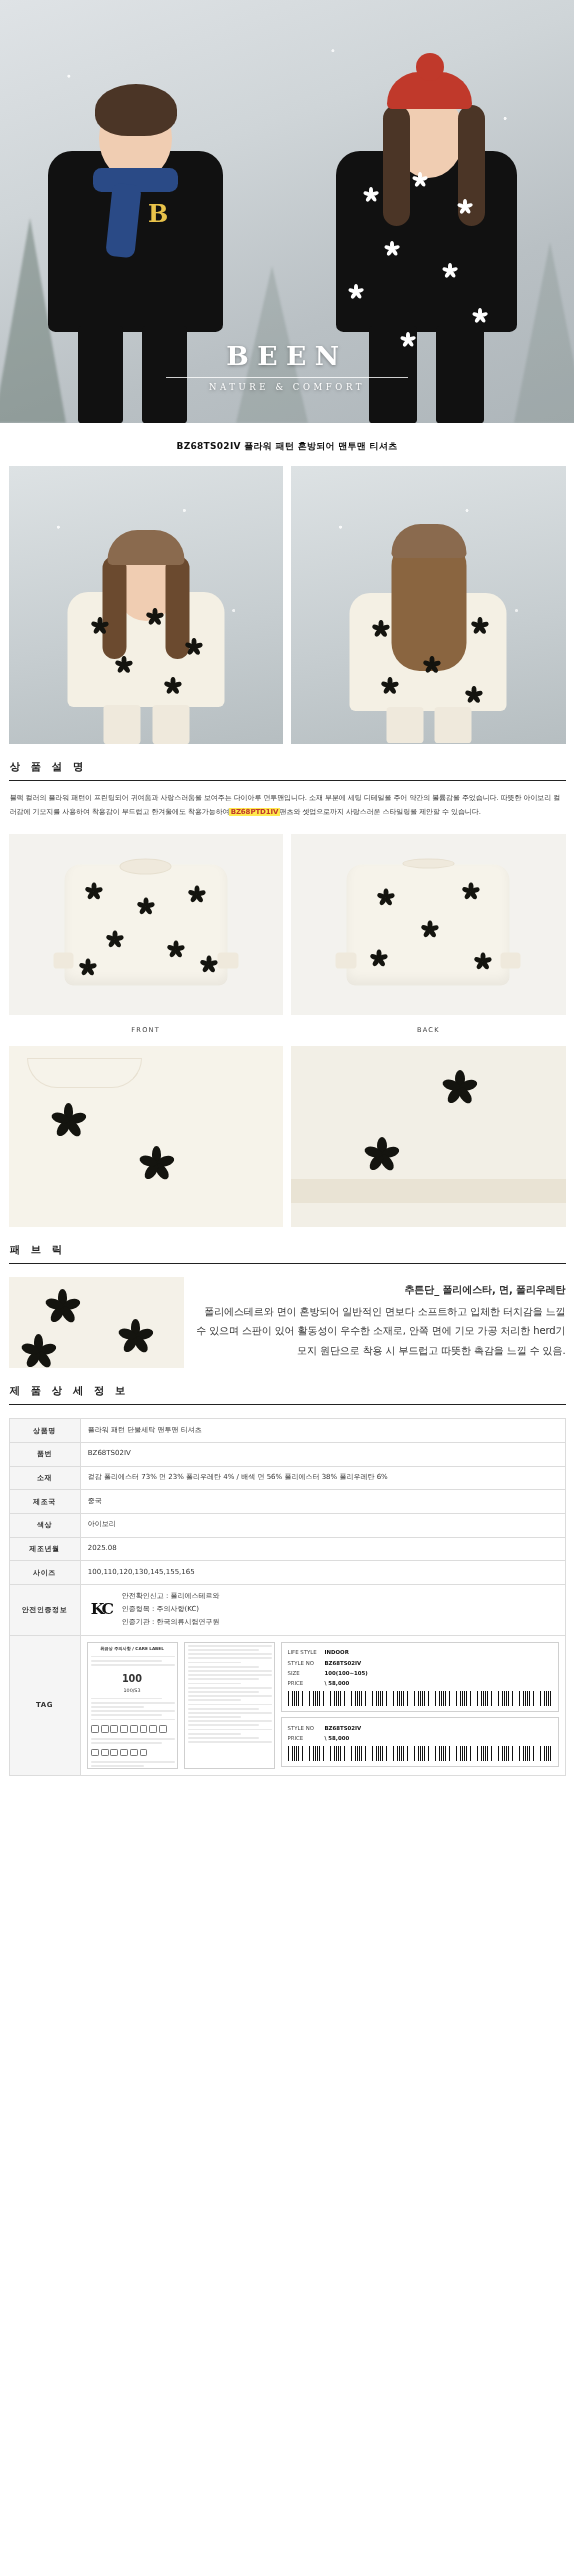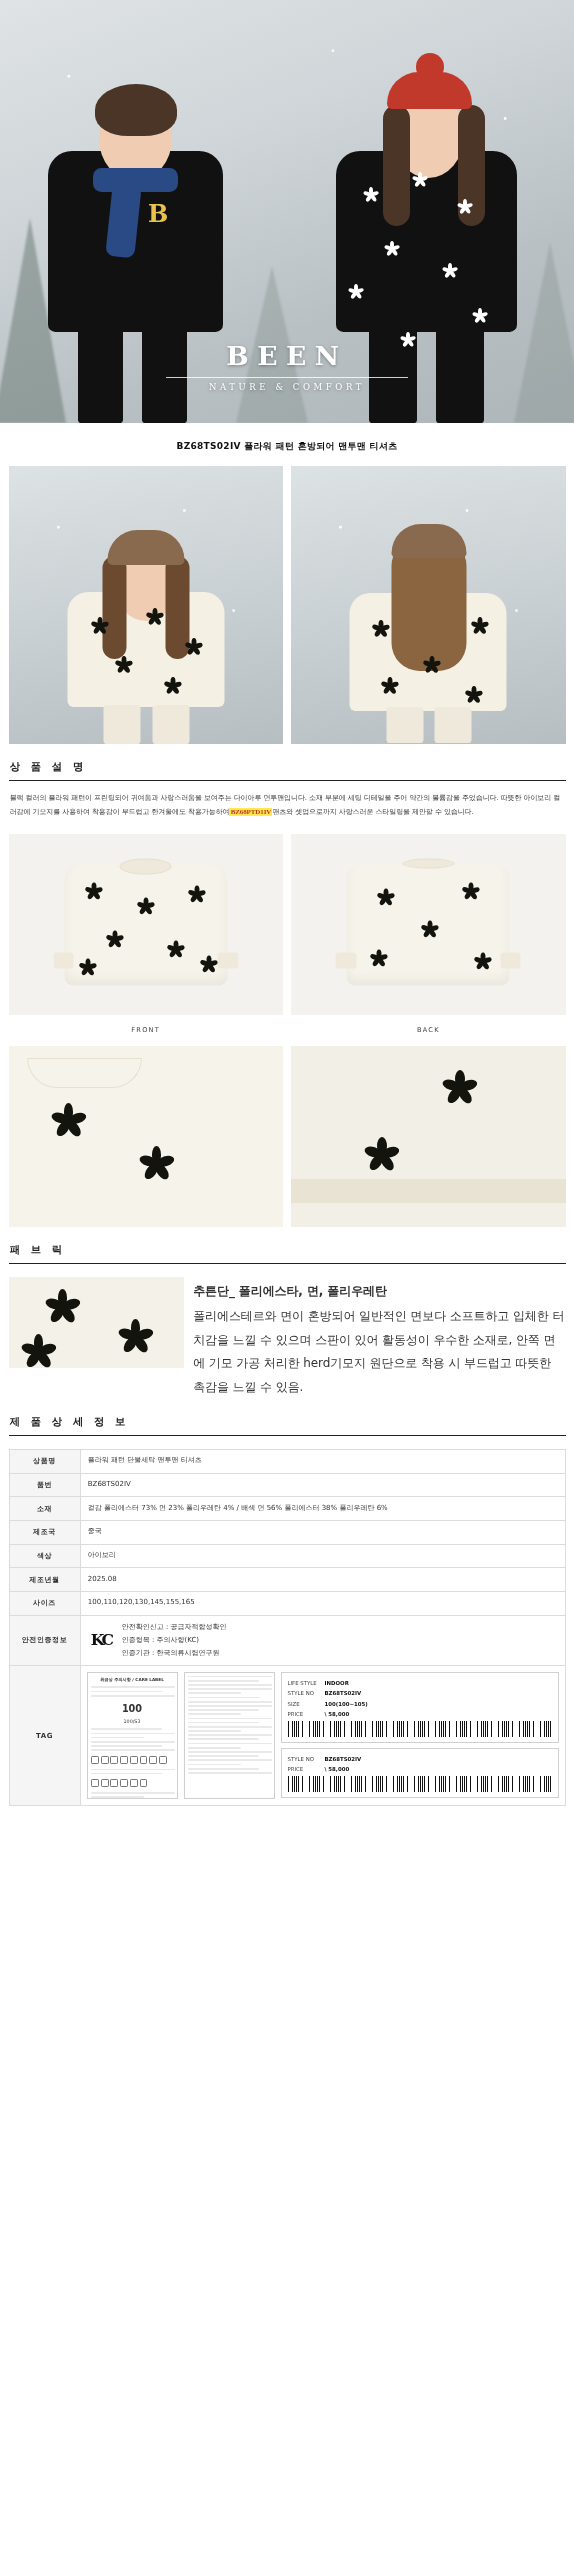--- a/index.html
+++ b/index.html
@@ -136,21 +136,21 @@
   .sec-gap { height: 9.7px; }
 
   .desc {
     margin: 9.7px 9.7px 0;
     font-size: 7px;
     line-height: 2.0;
     color:#333;
     letter-spacing: -0.1px;
   }
   .desc .hl {
-    background: #ffe94d; color:#c0392b; font-weight:700; padding:0 1.2px;font-family:Liberation Serif, serif;
+    background: #ffe94d; color:#c0392b; font-weight:700; padding:0 1.2px;
   }
 
   
   .shot-grid {
     display:grid; grid-template-columns: 1fr 1fr; gap: 8.5px;
     padding: 15.7px 8.5px 6px;
   }
   .shot {
     position:relative; height: 181px; background:#f3f2ee; overflow:hidden;
   }
@@ -190,22 +190,23 @@
   .fl-dark.big span { width: 9.7px; height: 18px; margin:-18px 0 0 -4.8px; }
 
   
   .fabric-row {
     display:flex; gap: 9.7px; padding: 13.3px 8.5px 6px;
   }
   .fabric-swatch {
     width: 175px; height: 91px; background:#f4f1e8; position:relative; overflow:hidden;
   }
   .fabric-text {
-    flex:1; font-size: 12px; line-height: 1.95; color:#333; padding-top: 2.4px;
+    flex:1; font-size: 10px; line-height: 1.95; color:#333; padding-top: 2.4px;
     letter-spacing:-0.1px;
+    text-align:right;
   }
   .fabric-text .ttl { font-weight:700; margin-bottom: 2.4px; display:block; }
 
   
   .spec-wrap { padding: 13.3px 8.5px 24px; }
   table.spec {
     width: 100%; border-collapse: collapse; font-size: 7px;
   }
   table.spec th {
     width: 71px; background:#f5f5f5; border:0.6px solid #dcdcdc;
@@ -663,21 +664,21 @@
         <tr>
           <th>사이즈</th>
           <td>100,110,120,130,145,155,165</td>
         </tr>
         <tr>
           <th>안전인증정보</th>
           <td>
             <div class="kc-row">
               <div class="kc-mark">KC</div>
               <div class="kc-lines">
-                <div>안전확인신고 : 공급자적합성확인</div>
+                <div>안전확인신고 : 폴리에스테르와</div>
                 <div>인증형목 : 주의사항(KC)</div>
                 <div>인증기관 : 한국의류시험연구원</div>
               </div>
             </div>
           </td>
         </tr>
         <tr>
           <th>TAG</th>
           <td class="tag-cell">
             <div class="tag-imgs">

